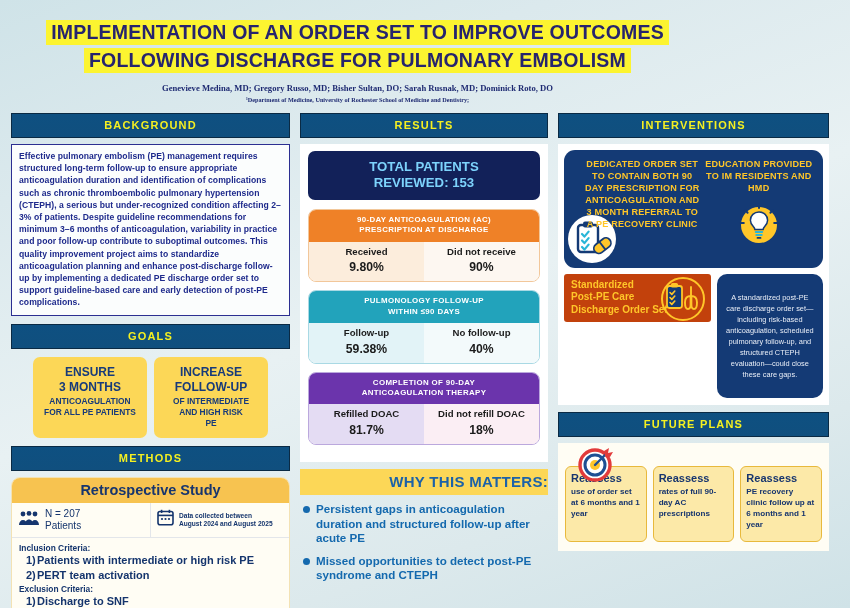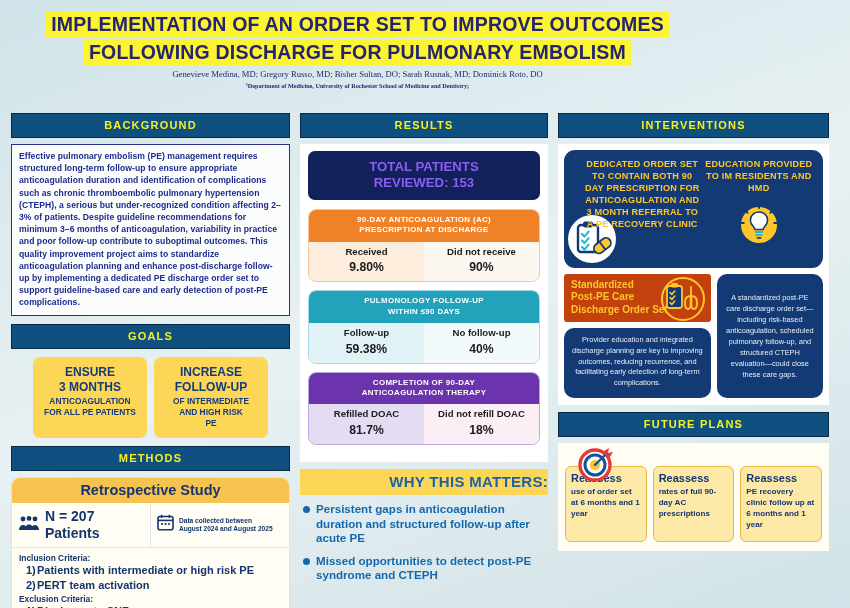--- a/index.html
+++ b/index.html
@@ -5,41 +5,41 @@
   * { box-sizing: border-box; margin: 0; padding: 0; }
   html, body {
     width: 850px; height: 608px;
     font-family: "Liberation Sans", sans-serif;
     overflow: hidden;
   }
   body {
     background: linear-gradient(160deg,#cfe3e8 0%,#dbe9ed 22%,#e8f1f3 50%,#dce9ec 78%,#cfe2e7 100%);
     position: relative;
   }
-  .poster { position: relative; width: 715px; height: 608px; padding: 0; }
+  .poster { position: relative; width: 715px; height: 608px; padding: 8px; }
 
   
   .title-wrap { text-align: center; padding: 12px 18px 0; }
   .title-line {
     display: inline-block;
     background: #fcf430;
     color: #26246e;
     font-size: 19.5px;
     font-weight: bold;
     letter-spacing: .2px;
     line-height: 1.18;
     padding: 1px 5px;
     margin-bottom: 3px;
   }
   .authors {
     font-family: "Liberation Serif", serif;
     color: #1e2a72;
     font-size: 8.6px;
-    font-weight: normal;
-    margin-top: 1px;
+    font-weight: bold;
+    margin-top: 7px;
   }
   .dept {
     font-family: "Liberation Serif", serif;
     color: #1e2a72;
     font-size: 6.2px;
     font-weight: bold;
     margin-top: 3px;
   }
 
   
@@ -108,33 +108,33 @@
     font-size: 14.5px;
     font-weight: bold;
     padding: 4px 0 5px;
   }
   .methods-stats { display: flex; border-bottom: 1px solid #e3e6ea; }
   .mstat {
     flex: 1; display: flex; align-items: center; gap: 5px;
     padding: 5px 6px;
   }
   .mstat + .mstat { border-left: 1px solid #e3e6ea; }
-  .mstat-txt { color: #15356d; font-size: 14px; font-weight: bold; line-height: 1.22; }
+  .mstat-txt { color: #15356d; font-size: 10px; font-weight: normal; line-height: 1.22; }
   .mstat-txt.small { font-size: 6.6px; font-weight: bold; }
   .methods-body { padding: 4px 7px 5px; color: #15356d; }
   .mb-h { font-size: 8.4px; font-weight: bold; margin-top: 1px; }
   .mb-li { font-size: 11px; font-weight: bold; padding-left: 7px; line-height: 1.38; }
   .mb-li .num { display: inline-block; width: 11px; }
 
   
   .results-card { background: #ffffff; padding: 7px 8px 9px; }
   .total-box {
     background: #122159;
     border-radius: 7px;
-    color: #8b5cf6;
+    color: #7dd3fc;
     text-align: center;
     font-size: 13.2px;
     font-weight: bold;
     line-height: 1.22;
     padding: 8px 4px 9px;
     margin-bottom: 9px;
   }
   .metric { border-radius: 8px; overflow: hidden; margin-bottom: 8px; }
   .metric-head {
     text-align: center; color: #fff;
@@ -503,21 +503,20 @@
                     <path d="M13 29.5l1.8 1.9 3-3.4"></path>
                   </g>
                   <g fill="none" stroke="#ffc629" stroke-width="1.9" stroke-linecap="round" stroke-linejoin="round">
                     <path d="M34 14v9"></path>
                     <path d="M34 23c-3.6 0-6 2.4-6 6.4 0 3.6 1 6.6 3 6.6 1.8 0 2.6-1.6 2.6-4.2V23z"></path>
                     <path d="M34 23c3.6 0 6 2.4 6 6.4 0 3.6-1 6.6-3 6.6-1.8 0-2.6-1.6-2.6-4.2V23z"></path>
                   </g>
                 </svg>
               </span>
             </div>
-            <div class="iv-note">Provider education and integrated discharge planning are key to improving outcomes, reducing recurrence, and facilitating early detection of long-term complications.</div>
           </div>
           <div class="iv-right-col">
             <div class="iv-note tall">A standardized post-PE care discharge order set—including risk-based anticoagulation, scheduled pulmonary follow-up, and structured CTEPH evaluation—could close these care gaps.</div>
           </div>
         </div>
       </div>
 
       <div class="sec-head" style="margin-top:7px;">FUTURE PLANS</div>
 
       <div class="fp-card">

